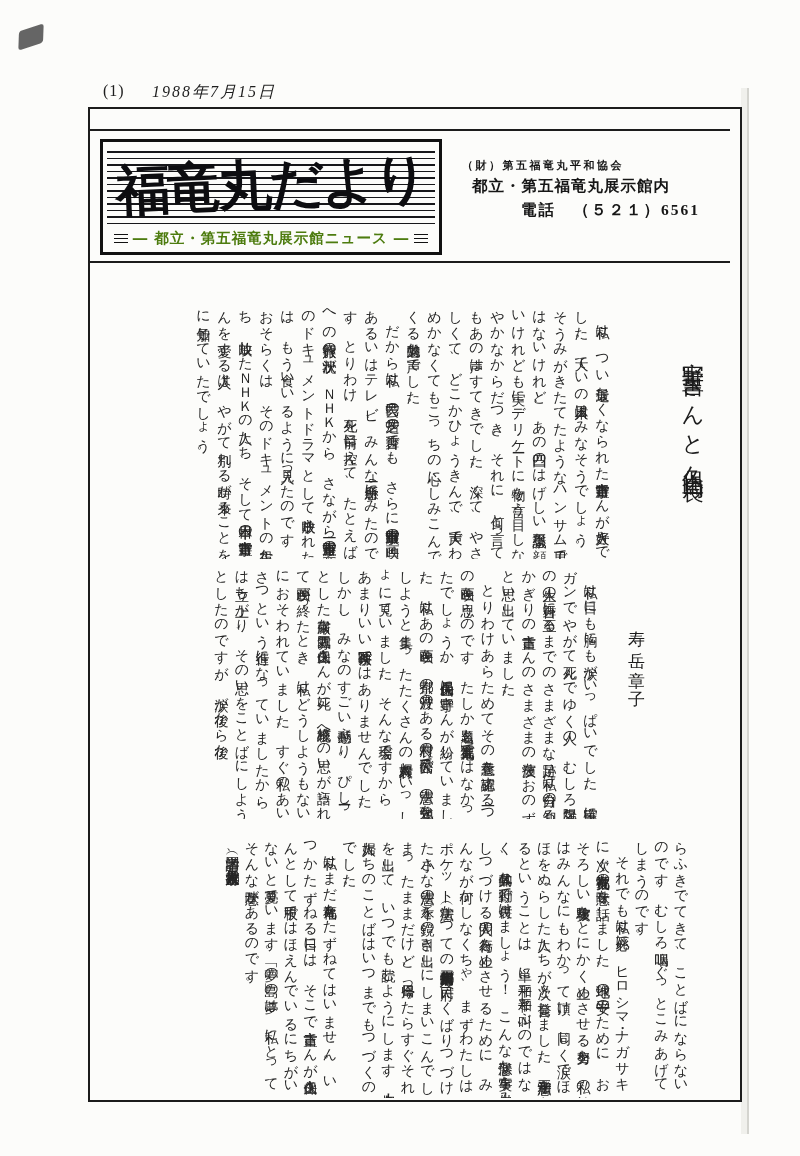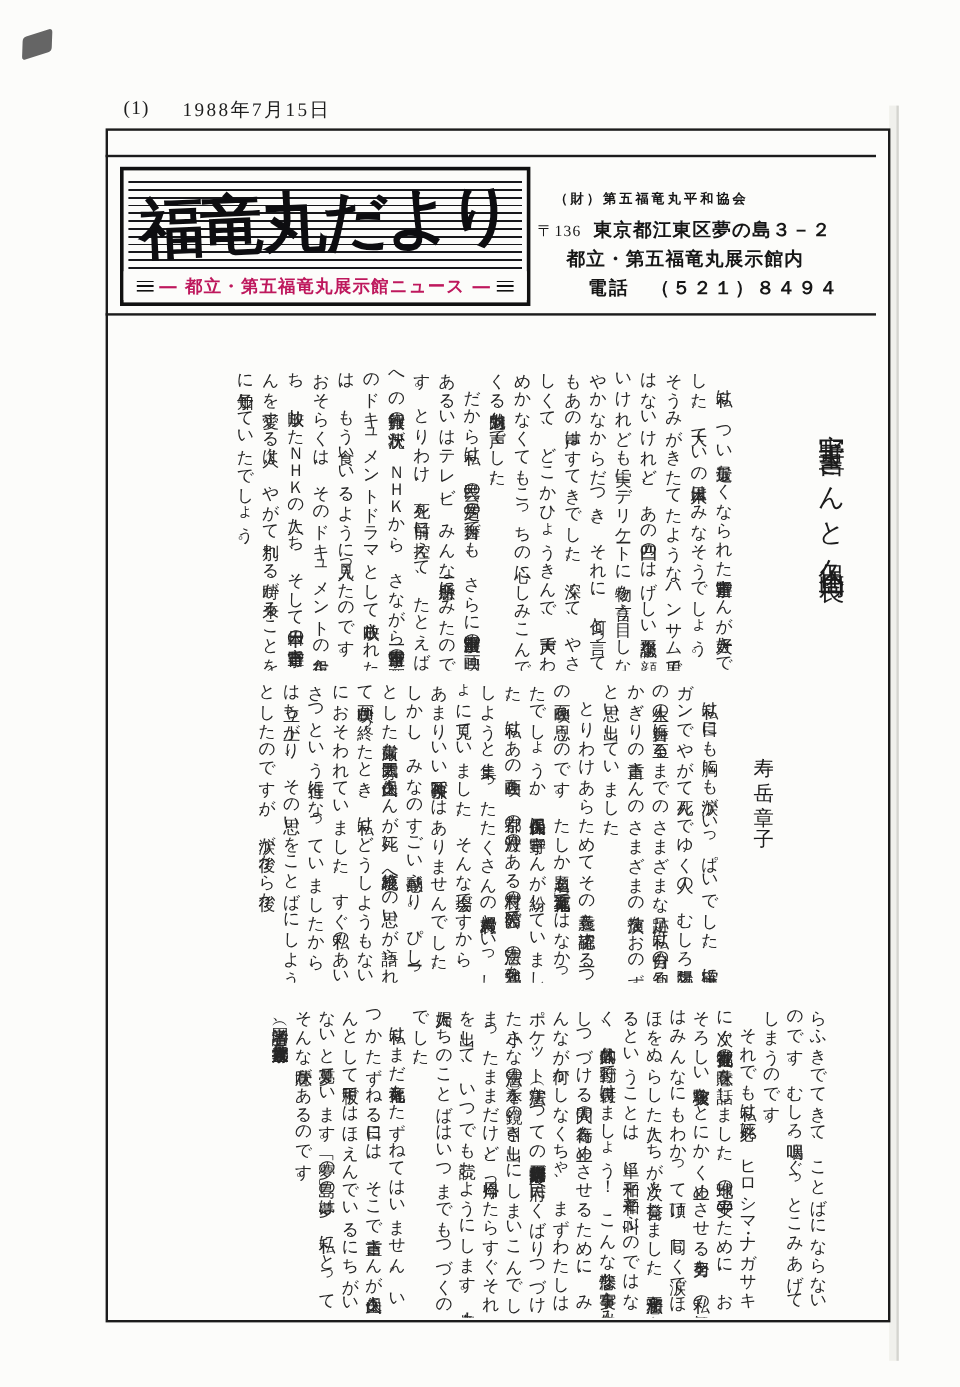--- a/index.html
+++ b/index.html
@@ -9,21 +9,21 @@
     font-family:"Liberation Serif","DejaVu Serif",serif;
     color:#222;
   }
   
   .smudge{position:absolute;left:18px;top:28px;width:26px;height:18px;background:#4a4a4a;transform:rotate(-18deg) skewX(-20deg);border-radius:3px;opacity:.85;}
   .edge-streak{position:absolute;left:747px;top:88px;width:2px;height:1046px;background:#c9c9c4;opacity:.8;}
   .edge-band{position:absolute;left:741px;top:88px;width:6px;height:1046px;background:#f0f0ec;}
   
   .hdr{position:absolute;top:82px;left:0;width:800px;height:22px;font-size:16px;color:#1d1d1d;}
   .hdr .pnum{position:absolute;left:103px;top:0;letter-spacing:1px;}
-  .hdr .date{position:absolute;left:152px;top:0;letter-spacing:2px;}
+  .hdr .date{position:absolute;left:152px;top:0;letter-spacing:2px;font-style:italic;}
   .hdr .issue{position:absolute;left:368px;top:0;letter-spacing:3px;}
   
   .frame{position:absolute;left:88px;top:107px;width:650px;height:991px;border:2px solid #1c1c1c;background:transparent;}
   .rule-top{position:absolute;left:88px;top:129px;width:642px;border-top:2px solid #1c1c1c;}
   .rule-body{position:absolute;left:88px;top:261px;width:642px;border-top:2px solid #1c1c1c;}
   
   .mast{position:absolute;left:100px;top:139px;width:342px;height:116px;border:3px solid #111;background:#fcfcfa;box-sizing:border-box;}
   .mast-lines{
     position:absolute;left:4px;top:4px;right:4px;height:82px;
     background:repeating-linear-gradient(to bottom,transparent 0 5px,#17171a 5px 6.5px);
@@ -32,21 +32,21 @@
     position:absolute;left:0;top:-2px;width:100%;height:90px;
     display:flex;align-items:center;justify-content:center;
     font-family:"DejaVu Sans","Liberation Sans",sans-serif;
     font-size:54px;font-weight:900;color:#0d0d10;letter-spacing:-3px;
     transform:rotate(-2.5deg);white-space:nowrap;
   }
   .mast-sub{
     position:absolute;left:0;bottom:2px;width:100%;height:24px;background:#fcfcfa;
     display:flex;align-items:center;justify-content:center;gap:5px;
     font-family:"DejaVu Sans","Liberation Sans",sans-serif;
-    font-size:14.5px;font-weight:bold;color:#be185d;letter-spacing:1px;white-space:nowrap;
+    font-size:14.5px;font-weight:bold;color:#4d7c0f;letter-spacing:1px;white-space:nowrap;
   }
   .triple{width:14px;height:9px;background:repeating-linear-gradient(to bottom,#111 0 1.4px,transparent 1.4px 3.8px);}
   
   .pub{position:absolute;left:448px;top:158px;width:254px;color:#161616;}
   .pub-org{font-size:11px;font-weight:bold;letter-spacing:2.5px;margin-left:14px;}
   .pub-row{margin-top:9px;display:flex;align-items:baseline;}
   .pub-zip{font-size:13px;letter-spacing:1px;}
   .pub-addr{font-size:15.5px;letter-spacing:1px;margin-left:10px;font-weight:bold;}
   .pub-right{font-size:15.5px;letter-spacing:1px;text-align:center;margin-top:3px;font-weight:bold;padding-right:8px;}
   .pub-tel{font-size:15.5px;letter-spacing:2px;text-align:right;margin-top:3px;font-weight:bold;padding-right:2px;}
@@ -91,26 +91,22 @@
     <div class="mast-logo">福竜丸だより</div>
     <div class="mast-sub">
       <span class="triple"></span>
       <span>― 都立・第五福竜丸展示館ニュース ―</span>
       <span class="triple"></span>
     </div>
   </div>
 
   <div class="pub">
     <div class="pub-org">（財）第五福竜丸平和協会</div>
-    <div class="pub-row">
-      <span class="pub-zip">〒136</span>
-      <span class="pub-addr">東京都江東区夢の島３－２</span>
-    </div>
     <div class="pub-right">都立・第五福竜丸展示館内</div>
-    <div class="pub-tel">電話　（５２１）８４９４</div>
+    <div class="pub-tel">電話　（５２１）6561</div>
   </div>
 
   <div class="vtext a-title">宇野重吉さんと久保山局長</div>
   <div class="vtext a-author">寿岳章子</div>
 
   <div class="vtext row1">　私は、つい最近なくなられた宇野重吉さんが大好きでした。大ていの日本人はみなそうでしょう。そうみがきたてたようなハンサム男ではないけれど、あの凸凹のはげしい不思議な顔、細いけれども実にデリケートに物を言う目。しなやかなからだつき。それに、何と言ってもあの声はすてきでした。深くて、やさしくて、どこかひょうきんで、大声でわめかなくてもこっちの心にしみこんでくる魅力的な声でした。
 　だから私は、民芸の芝居の舞台でも、さらに宇野重吉出演の映画、あるいはテレビ、みんな一所懸命にみたのです。とりわけ、死を目前に控えて、たとえば四国への旅興行の状況が、ＮＨＫから、さながら宇野重吉一座の必死のドキュメントドラマとして放映された時は、もう食いいるように見入ったのです。おそらくは、そのドキュメントの主役たち、放映したＮＨＫの人たち、そして日本中の宇野重吉さんを愛する人々は、やがて別れる時が来ることを確実に予知していたでしょう。</div>
   <div class="vtext row2">　私は目にも胸にも涙がいっぱいでした。確実にガンでやがて死んでゆく人の、むしろ陽気な最後の人生の舞台に至るまでのさまざまな足跡。私は自分の知るかぎりの重吉さんのさまざまの演技をおのずと思い出していました。
 　とりわけあらためてその意義を確認する一つの映画を思うのです。たしか題名も「第五福竜丸」ではなかったでしょうか。久保山局長に宇野さんが紛していました。私はあの映画を、京都の丹波のある農村の公民館で、憲法の勉強をしようと集まったたくさんの農村婦人といっしょに見ていました。そんな会場ですから、あまりいい映写条件ではありませんでした。しかし、みなのすごい感動ぶり。ぴしーっとした厳粛な雰囲気。久保山さんが死に、核廃絶への思いが語られて映画が終ったとき、私はどうしようもない感情におそわれていました。すぐ私のあいさつという進行になっていましたから、私は立ち上がり、その思いをことばにしようとしたのですが、涙が後から後か</div>
   <div class="vtext row3">

